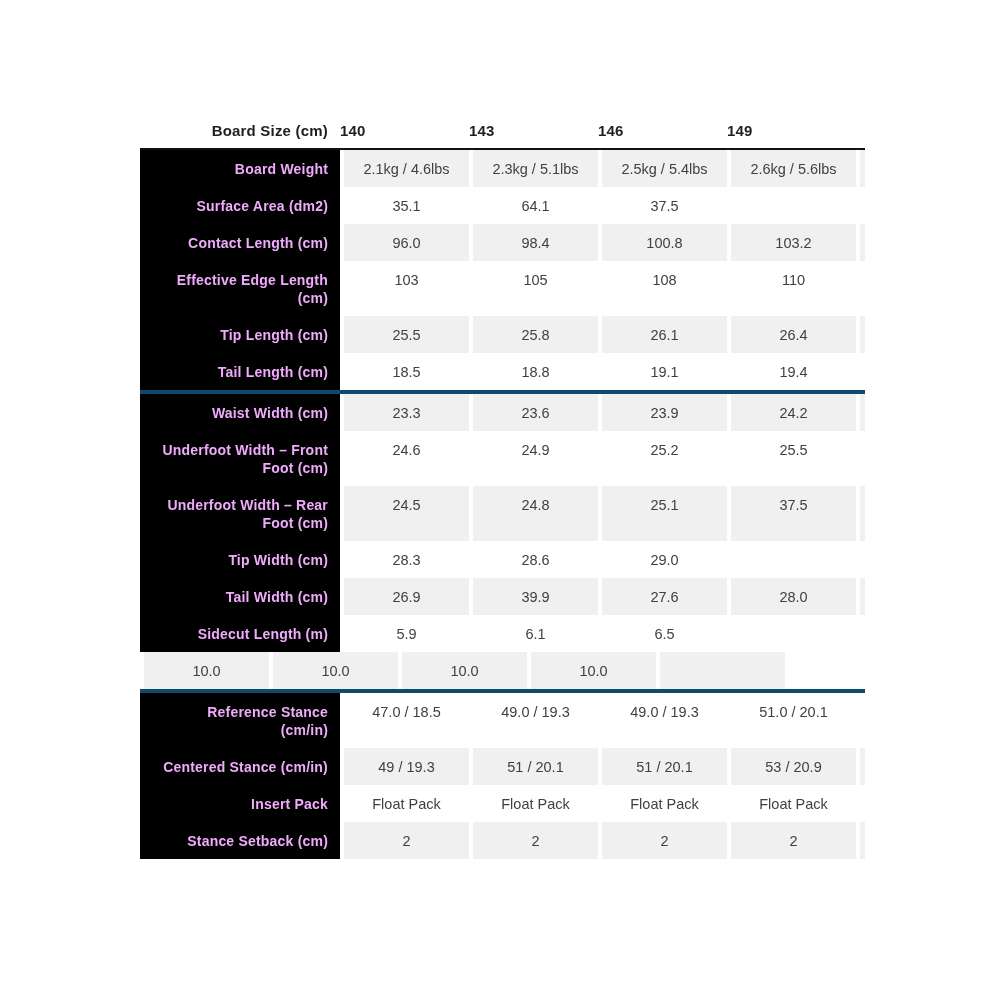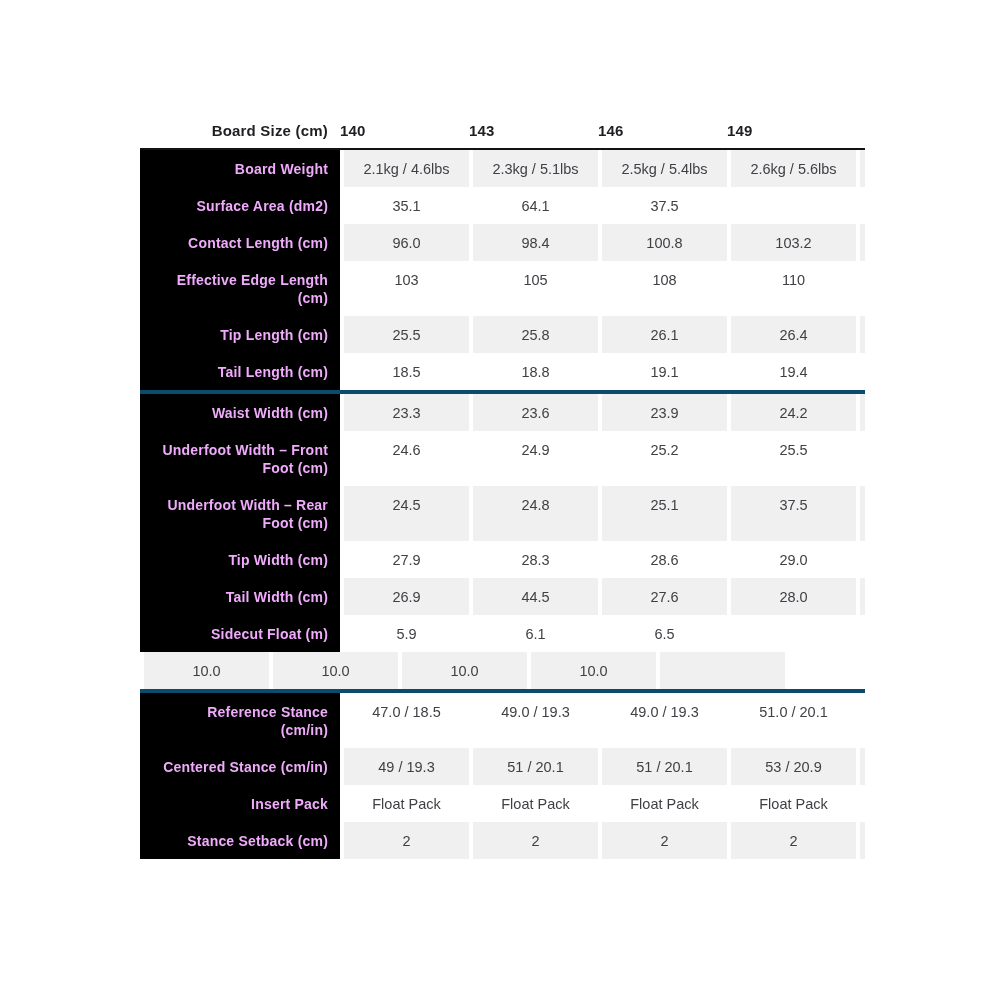--- a/index.html
+++ b/index.html
@@ -129,36 +129,35 @@
         <div class="row gray">
           <div class="label-cell">Underfoot Width – Rear Foot (cm)</div>
           <div class="cell">24.5</div>
           <div class="cell">24.8</div>
           <div class="cell">25.1</div>
           <div class="cell">37.5</div>
           <div class="cell"></div>
         </div>
         <div class="row white">
           <div class="label-cell">Tip Width (cm)</div>
-          <div class="cell">27.9</div>
           <div class="cell">28.3</div>
           <div class="cell">28.6</div>
           <div class="cell">29.0</div>
           <div class="cell"></div>
         </div>
         <div class="row gray">
           <div class="label-cell">Tail Width (cm)</div>
           <div class="cell">26.9</div>
-          <div class="cell">44.5</div>
+          <div class="cell">39.9</div>
           <div class="cell">27.6</div>
           <div class="cell">28.0</div>
           <div class="cell"></div>
         </div>
         <div class="row white">
-          <div class="label-cell">Sidecut Float (m)</div>
+          <div class="label-cell">Sidecut Length (m)</div>
           <div class="cell">5.9</div>
           <div class="cell">6.1</div>
           <div class="cell">6.5</div>
           <div class="cell"></div>
         </div>
         <div class="row gray">
           <div class="cell">10.0</div>
           <div class="cell">10.0</div>
           <div class="cell">10.0</div>
           <div class="cell">10.0</div>

